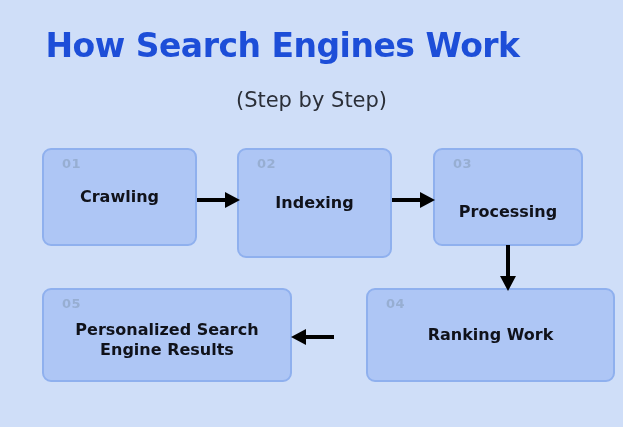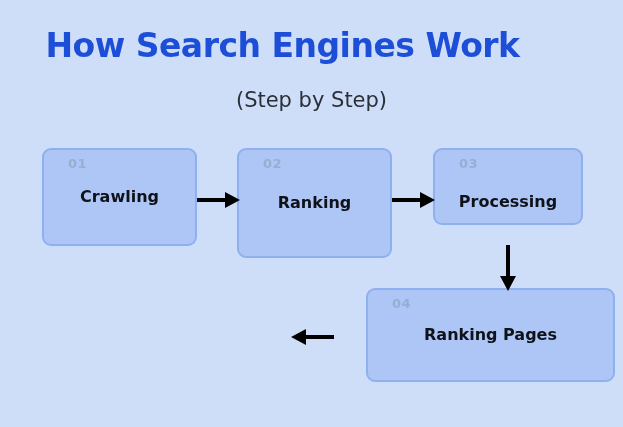--- a/index.html
+++ b/index.html
@@ -49,21 +49,21 @@
   
   .step-box {
     position: absolute;
     background: #aec6f5;
     border: 2px solid #8fb0ee;
     border-radius: 9px;
     box-sizing: border-box;
   }
   .step-num {
     position: absolute;
-    left: 24px;
+    left: 18px;
     top: 7px;
     font-size: 13px;
     font-weight: 700;
     color: #97aed2;
     letter-spacing: 0.5px;
     line-height: 1;
   }
   .step-label {
     position: absolute;
     left: 0;
@@ -78,21 +78,21 @@
     font-weight: 700;
     color: #10121a;
     line-height: 1.22;
     padding: 0 8px;
     box-sizing: border-box;
   }
 
   
   #box-1 { left: 42px;  top: 148px; width: 155px; height: 98px; }
   #box-2 { left: 237px; top: 148px; width: 155px; height: 110px; }
-  #box-3 { left: 433px; top: 148px; width: 150px; height: 77px; }
+  #box-3 { left: 433px; top: 148px; width: 150px; height: 98px; }
   #box-4 { left: 334px; top: 288px; width: 249px; height: 94px; margin-left: 32px; }
   #box-5 { left: 42px;  top: 288px; width: 250px; height: 94px; }
 
   
   #box-3 .step-label { padding-top: 30px; }
   #box-5 .step-label { padding-top: 10px; }
 
   
   .arrow {
     position: absolute;
@@ -110,37 +110,46 @@
   <div class="title">How Search Engines Work</div>
   <div class="subtitle">(Step by Step)</div>
 
   <div class="step-box" id="box-1">
     <span class="step-num">01</span>
     <span class="step-label">Crawling</span>
   </div>
 
   <div class="step-box" id="box-2">
     <span class="step-num">02</span>
-    <span class="step-label">Ranking</span>
+    <span class="step-label">Indexing</span>
   </div>
 
   <div class="step-box" id="box-3">
     <span class="step-num">03</span>
     <span class="step-label">
       <span>
         <span>Processing</span><br>
       </span>
     </span>
   </div>
 
   <div class="step-box" id="box-4">
     <span class="step-num">04</span>
-    <span class="step-label">Ranking Pages</span>
+    <span class="step-label">Ranking Work</span>
   </div>
 
+  <div class="step-box" id="box-5">
+    <span class="step-num">05</span>
+    <span class="step-label">
+      <span>
+        <span>Personalized Search</span><br>
+        <span>Engine Results</span>
+      </span>
+    </span>
+  </div>
 
   <svg class="arrow" id="arrow-1-2" width="46" height="24" viewBox="0 0 46 24">
     <line x1="2" y1="12" x2="34" y2="12" stroke="#000000" stroke-width="4"></line>
     <polygon points="30,4 45,12 30,20" fill="#000000"></polygon>
   </svg>
 
   <svg class="arrow" id="arrow-2-3" width="46" height="24" viewBox="0 0 46 24">
     <line x1="2" y1="12" x2="34" y2="12" stroke="#000000" stroke-width="4"></line>
     <polygon points="30,4 45,12 30,20" fill="#000000"></polygon>
   </svg>

